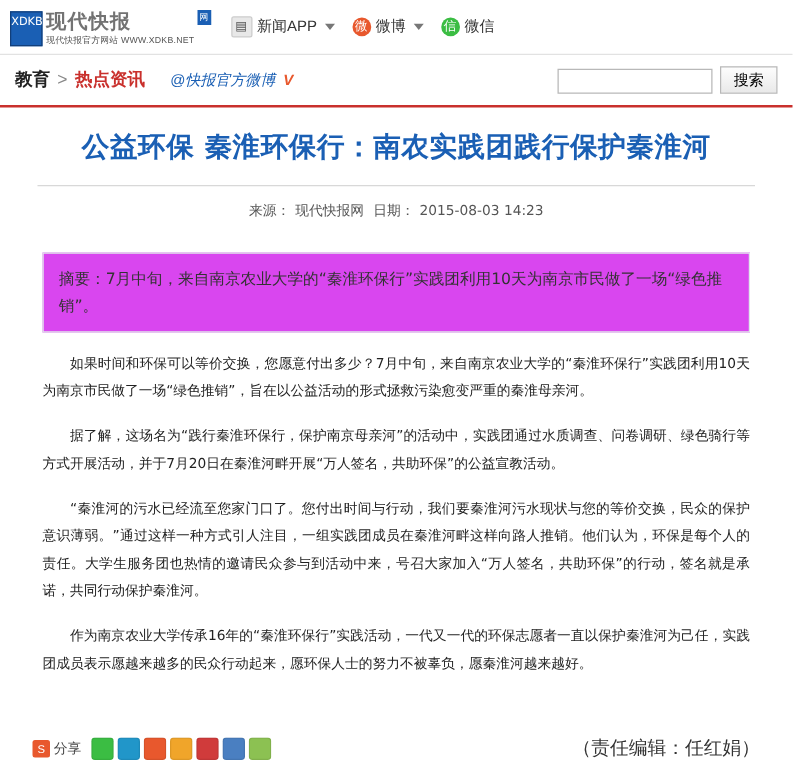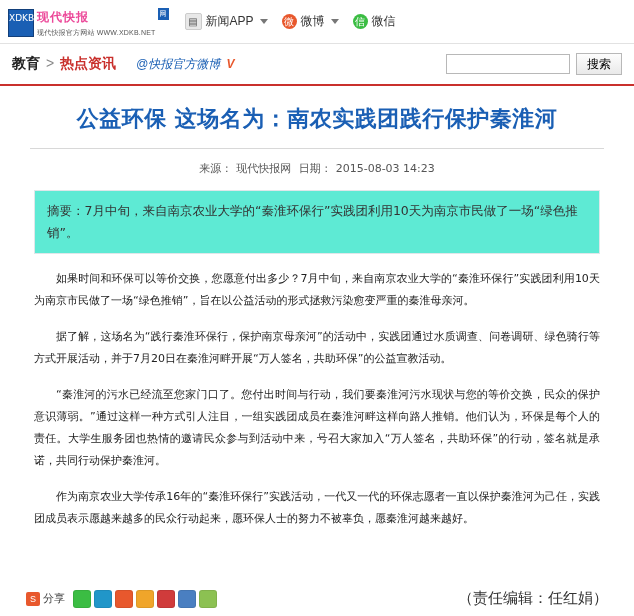--- a/index.html
+++ b/index.html
@@ -51,23 +51,23 @@
     box-sizing: border-box;
     margin-right: 3px;
     font-family: "DejaVu Sans", sans-serif;
   }
   .logo-text {
     display: flex;
     flex-direction: column;
     justify-content: center;
   }
   .logo-title {
-    font-size: 12px;
+    font-size: 16px;
     font-weight: bold;
-    color: #ec4899;
+    color: #737373;
     letter-spacing: 1px;
     line-height: 20px;
     font-family: "DejaVu Sans", sans-serif;
   }
   .logo-sub {
     font-size: 7px;
     color: #555;
     line-height: 9px;
     margin-top: 1px;
     letter-spacing: 0.2px;
@@ -143,21 +143,21 @@
   .weibo-v {
     display: inline-block;
     color: #e8582d;
     font-weight: bold;
     margin-left: 3px;
     font-size: 12px;
   }
   .search-wrap {
     margin-left: auto;
     display: flex;
-    align-items: center;
+    align-items: flex-end;
   }
   .search-input {
     width: 124px;
     height: 20px;
     border: 1px solid #b8b8b8;
     background: #fff;
     font-size: 11px;
     padding: 0 4px;
     box-sizing: border-box;
     outline: none;
@@ -194,22 +194,22 @@
   }
   .meta {
     text-align: center;
     font-size: 11px;
     color: #555;
     margin-top: 12px;
     font-family: "DejaVu Sans", sans-serif;
   }
   .meta span { margin: 0 2px; }
   .summary {
-    margin: 14px 10px 0 10px;
-    background: #5eead4;
+    margin: 26px 10px 0 10px;
+    background: #d946ef;
     border: 1px solid #dfe7ea;
     padding: 9px 12px;
     font-size: 12.5px;
     line-height: 22px;
     color: #333;
     font-family: "DejaVu Sans", sans-serif;
   }
   .body {
     margin: 8px 10px 0 10px;
   }
@@ -313,21 +313,21 @@
       <span>@快报官方微博</span>
       <span class="weibo-v">V</span>
     </div>
     <div class="search-wrap">
       <input class="search-input" type="text" value="" placeholder="" style="">
       <button class="search-btn">搜索</button>
     </div>
   </div>
 
   <div class="article">
-    <div class="headline">公益环保 这场名为：南农实践团践行保护秦淮河</div>
+    <div class="headline">公益环保 秦淮环保行：南农实践团践行保护秦淮河</div>
     <div class="title-rule"></div>
     <div class="meta">
       <span>来源：</span><span>现代快报网</span>
       <span>日期：</span><span>2015-08-03 14:23</span>
     </div>
 
     <div class="summary">摘要：7月中旬，来自南京农业大学的“秦淮环保行”实践团利用10天为南京市民做了一场“绿色推销”。</div>
 
     <div class="body">
       <p>如果时间和环保可以等价交换，您愿意付出多少？7月中旬，来自南京农业大学的“秦淮环保行”实践团利用10天为南京市民做了一场“绿色推销”，旨在以公益活动的形式拯救污染愈变严重的秦淮母亲河。</p>

